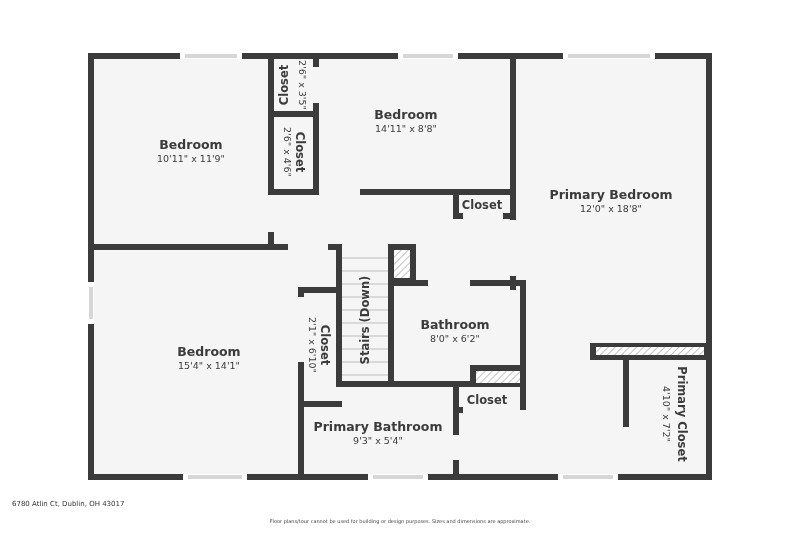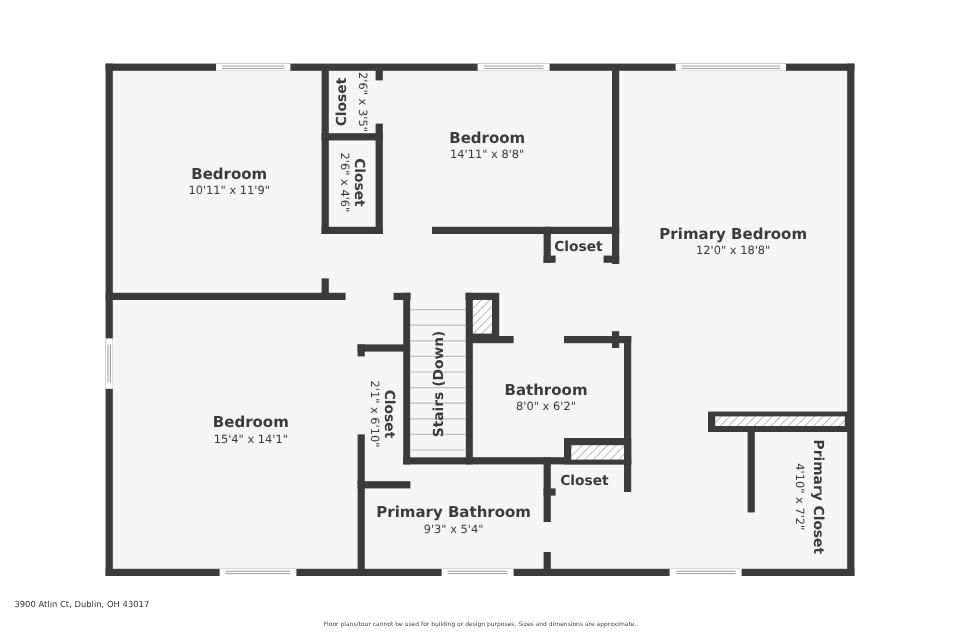--- a/index.html
+++ b/index.html
@@ -190,15 +190,15 @@
     <text class="room-name" x="378" y="431" text-anchor="middle">Primary Bathroom</text>
     <text class="room-dim" x="378" y="444" text-anchor="middle">9'3" x 5'4"</text>
   </g>
 
   <g>
     <text class="small-name" transform="translate(678,414) rotate(90)" text-anchor="middle">Primary Closet</text>
     <text class="room-dim" transform="translate(663,414) rotate(90)" text-anchor="middle">4'10" x 7'2"</text>
   </g>
 </svg>
 
-<div class="footer addr">3900 Atlin Ct, Dublin, OH 43017</div>
+<div class="footer addr">6780 Atlin Ct, Dublin, OH 43017</div>
 <div class="footer floor-label">Floor 2</div>
 <div class="footer disclaimer">Floor plans/tour cannot be used for building or design purposes. Sizes and dimensions are approximate.</div>
 
 </body></html>

